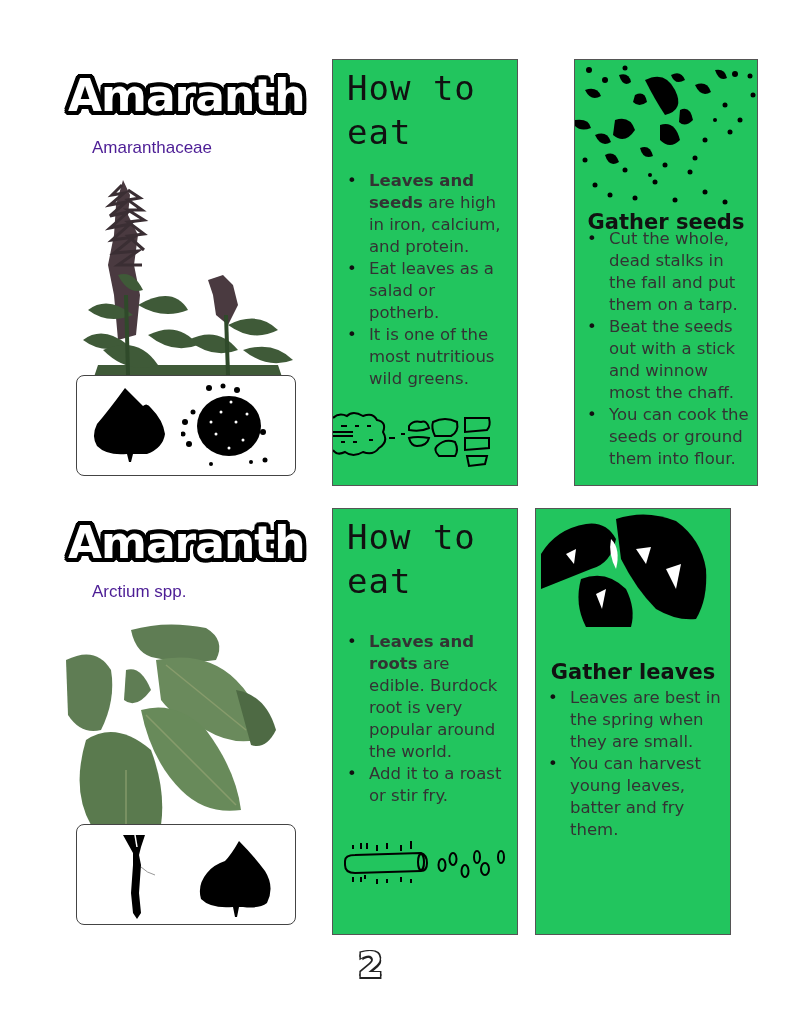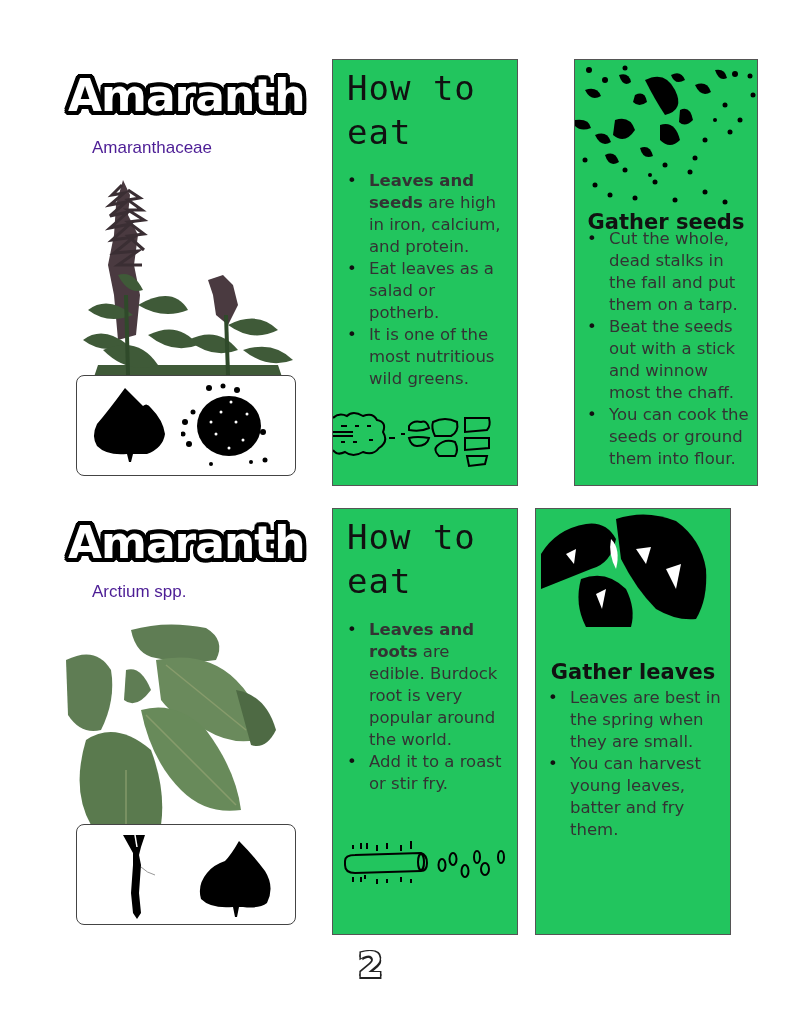--- a/index.html
+++ b/index.html
@@ -195,21 +195,21 @@
   <svg class="abs" style="left:120px; top:12px;" width="76" height="80" viewBox="0 0 76 80">
     <path d="M42 4 Q56 18 68 34 Q78 50 70 66 Q62 72 46 70 L42 70 L40 80 L38 80 L36 70 Q14 72 4 62 Q0 48 10 36 Q16 28 28 24 Q34 18 42 4 Z" fill="#000"></path>
   </svg>
 </div>
 
 <div class="abs panel" style="left:332px; top:508px; width:186px; height:427px;">
   <div class="howto">
     <div>How to</div>
     <div>eat</div>
   </div>
-  <ul class="bul" style="margin-top:16px; padding-right:8px;">
+  <ul class="bul" style="margin-top:28px; padding-right:8px;">
     <li><b>Leaves and roots</b><span> are edible.  Burdock root is very popular around the world.</span></li>
     <li><span>Add it to a roast or stir fry.</span></li>
   </ul>
   <svg class="abs" style="left:8px; top:330px;" width="170" height="50" viewBox="0 0 170 50">
     <g stroke="#000" stroke-width="2" fill="none">
       <path d="M4 22 Q4 16 14 16 L80 14 Q86 16 86 24 Q86 32 80 32 L14 34 Q4 34 4 26 Z"></path>
       <ellipse cx="80" cy="23" rx="3" ry="8"></ellipse>
       <path d="M12 6 v4 M20 4 v6 M26 4 v6 M36 6 v6 M46 4 v6 M60 6 v6 M70 2 v8"></path>
       <path d="M12 38 v5 M20 38 v5 M24 36 v4 M36 40 v5 M46 40 v4 M60 38 v5 M70 40 v4"></path>
       <ellipse cx="101" cy="26" rx="3.5" ry="6"></ellipse>

